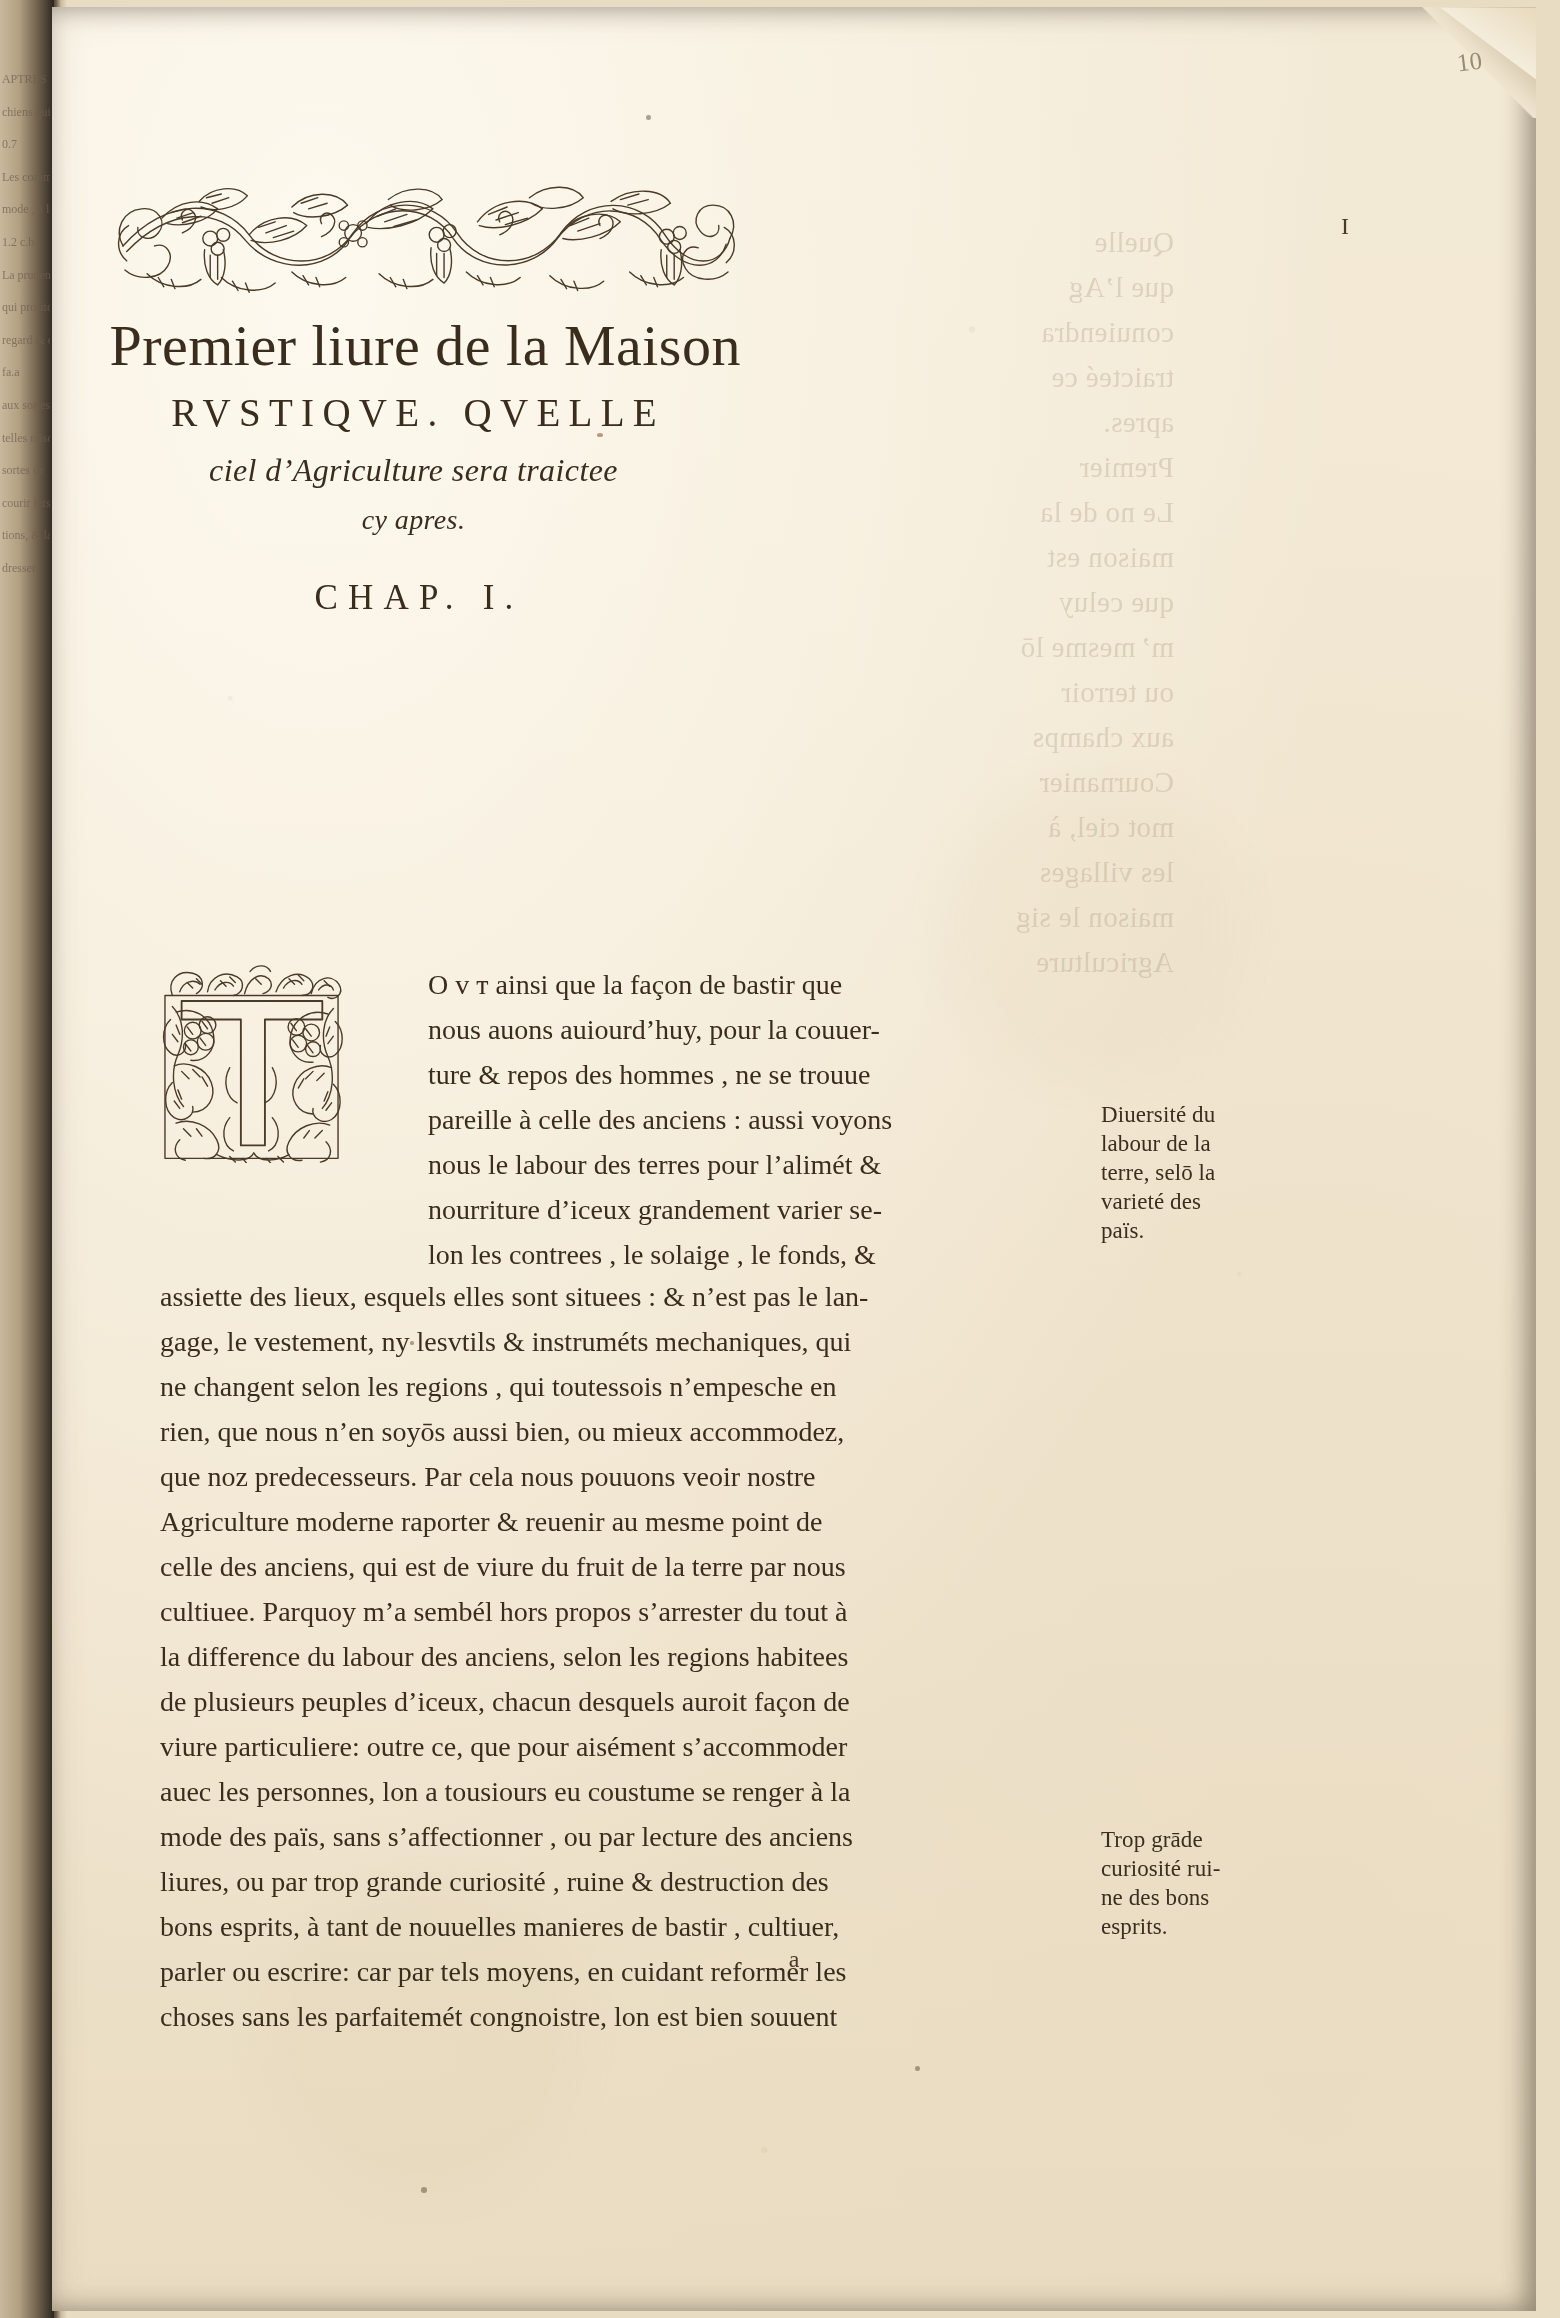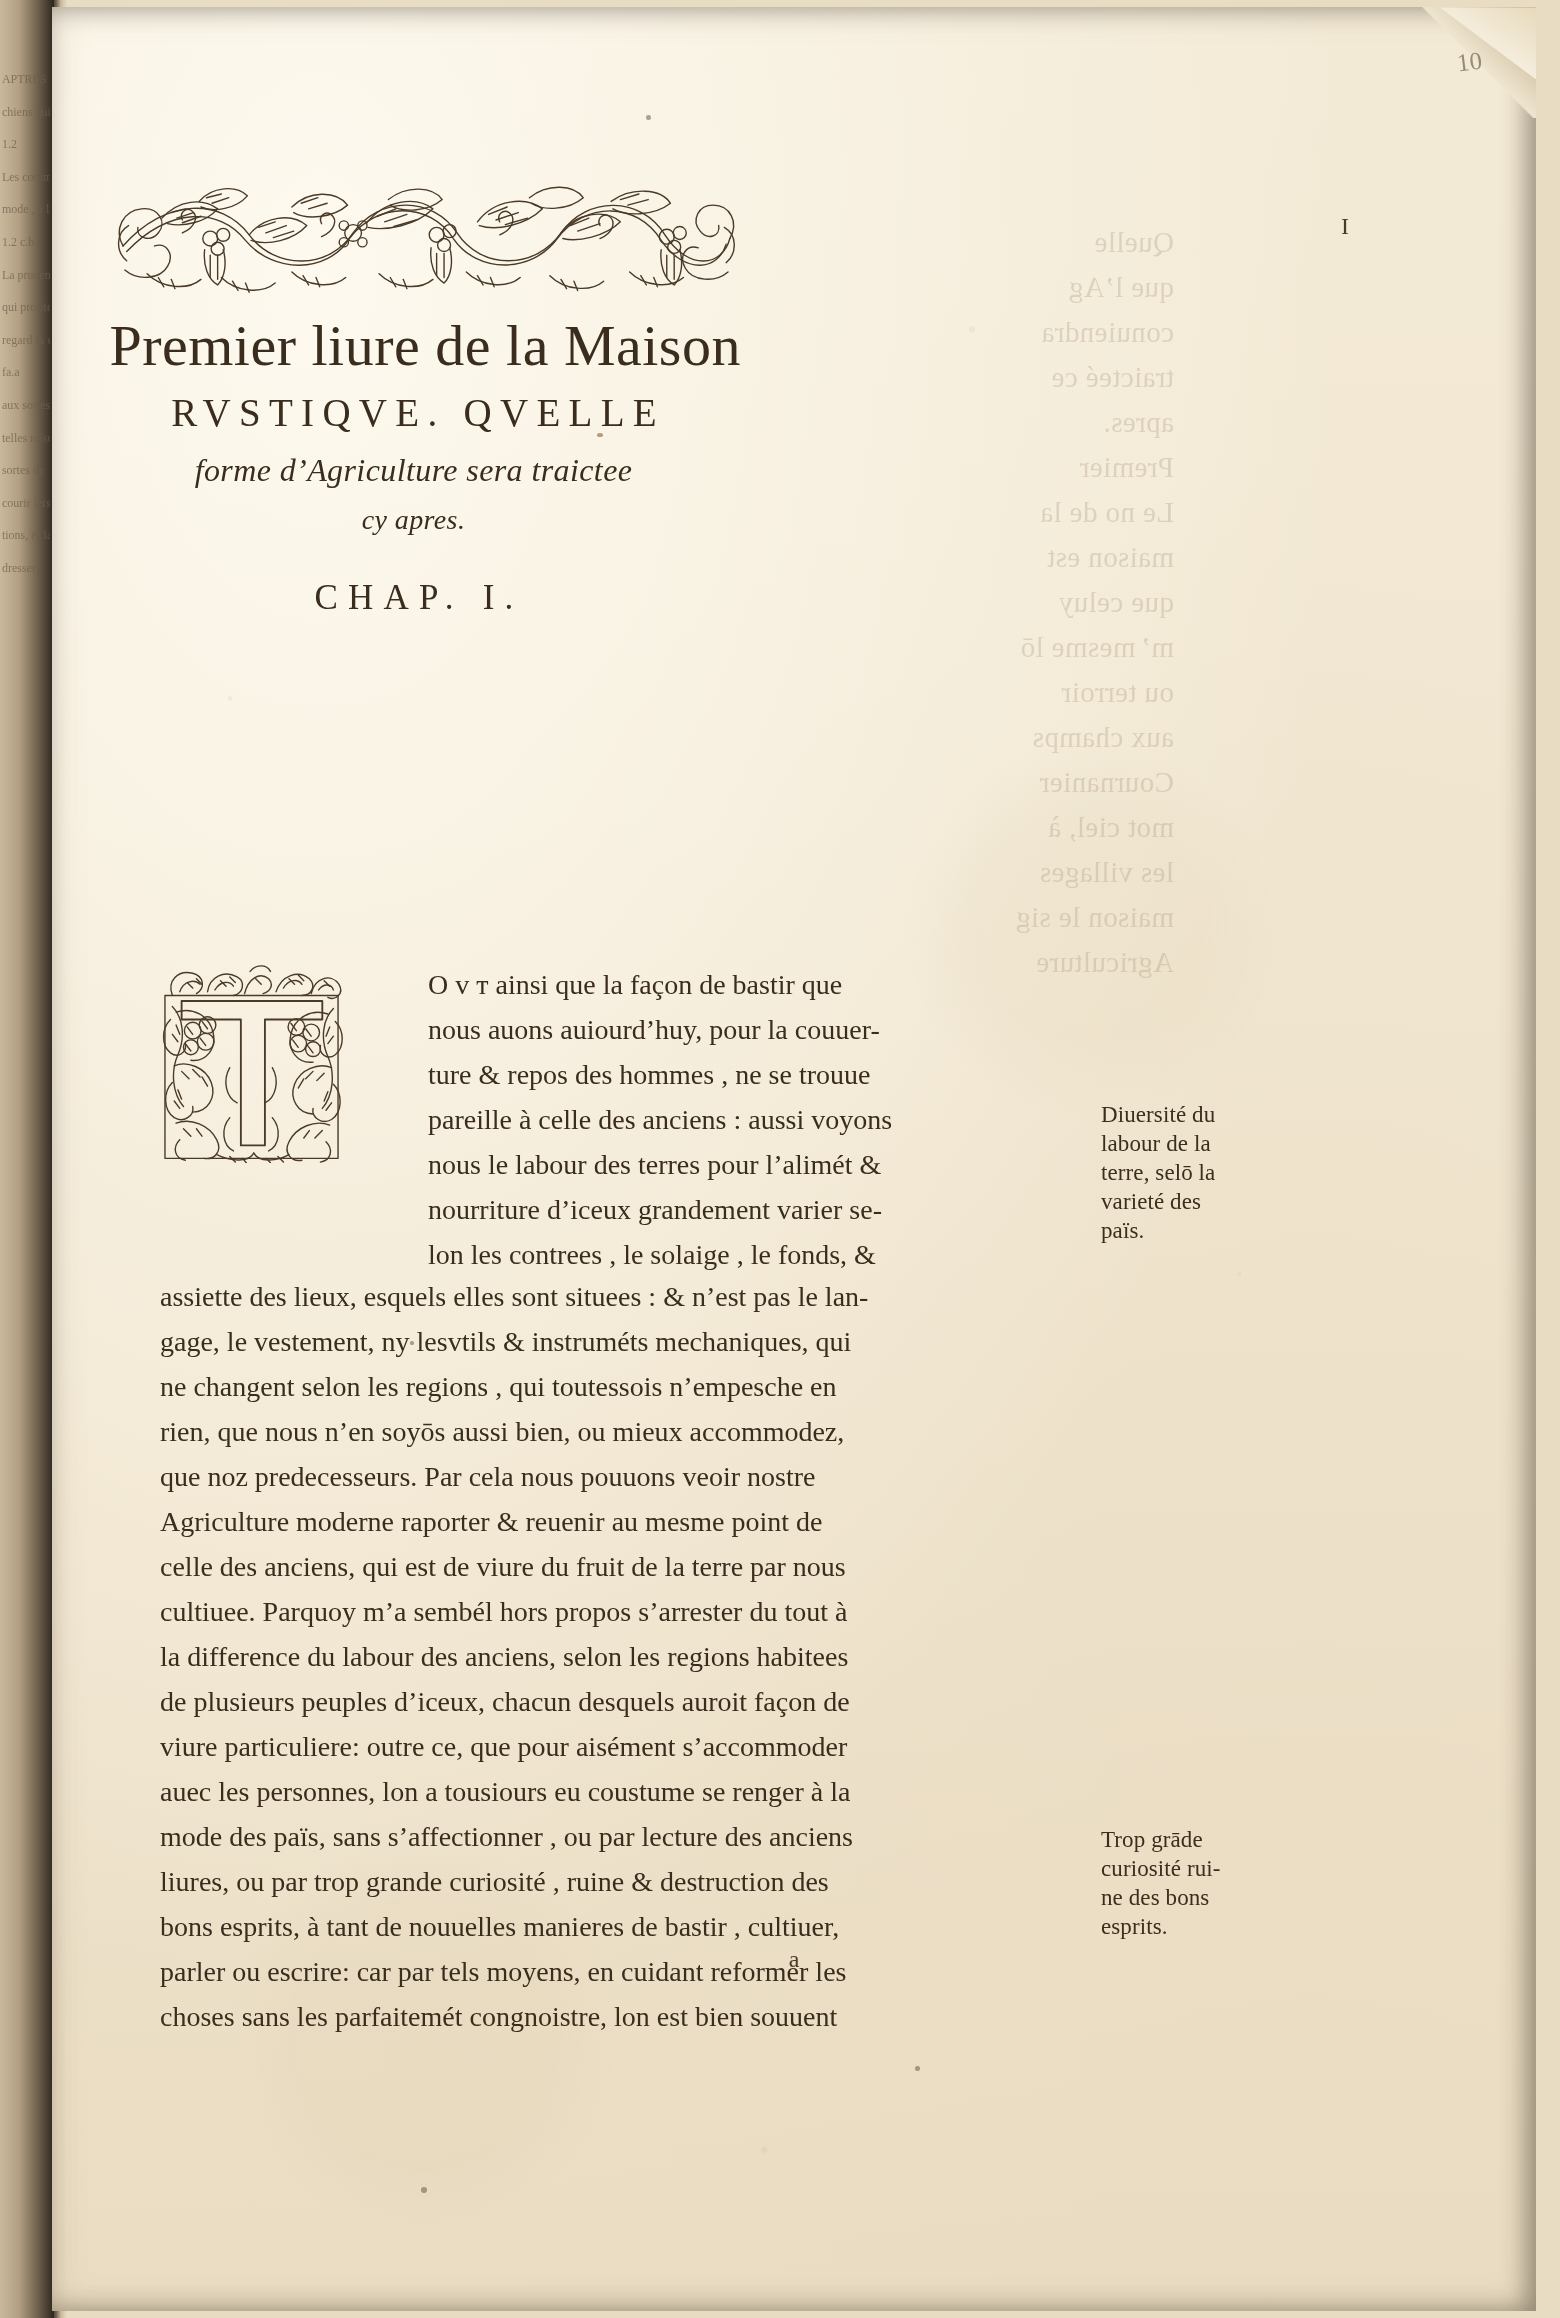--- a/index.html
+++ b/index.html
@@ -148,21 +148,21 @@
 </head>
 <body>
 
 <div class="scan">
 
   <div class="gutter"></div>
 
   <div class="facing" id="facing">
       <div>APTRES</div>
       <div>chiens qui l’ō</div>
-      <div>1.2</div>
+      <div>0.7</div>
       <div>Les commun</div>
       <div>mode , à la a</div>
       <div>1.2 c.b</div>
       <div>La prudence</div>
       <div>qui profite de</div>
       <div>regard &amp; en</div>
       <div>fa.a</div>
       <div>aux sortes de</div>
       <div>telles raisons</div>
       <div>sortes de</div>
@@ -278,21 +278,21 @@
           <path d="M228 60 C 242 54, 246 42, 238 36 C 232 32, 224 38, 228 46"></path>
           <path d="M420 58 C 434 52, 438 40, 430 34 C 424 30, 416 36, 420 44"></path>
           <path d="M528 62 C 542 56, 546 44, 538 38 C 532 34, 524 40, 528 48"></path>
         </g>
       </svg>
     </div>
 
     <div class="title-block">
       <div class="t1">Premier liure de la Maison</div>
       <div class="t2">RVSTIQVE.  QVELLE</div>
-      <div class="t3">forme d’Agriculture sera traictee</div>
+      <div class="t3">ciel d’Agriculture sera traictee</div>
       <div class="t4">cy apres.</div>
       <div class="chap">CHAP.  I.</div>
     </div>
 
     <div class="body">
 
       <div class="dropcap">
         <svg viewBox="0 0 215 215" xmlns="http://www.w3.org/2000/svg">
           <g fill="none" stroke="#4a3a27" stroke-width="1.5" stroke-linecap="round" stroke-linejoin="round">
 

